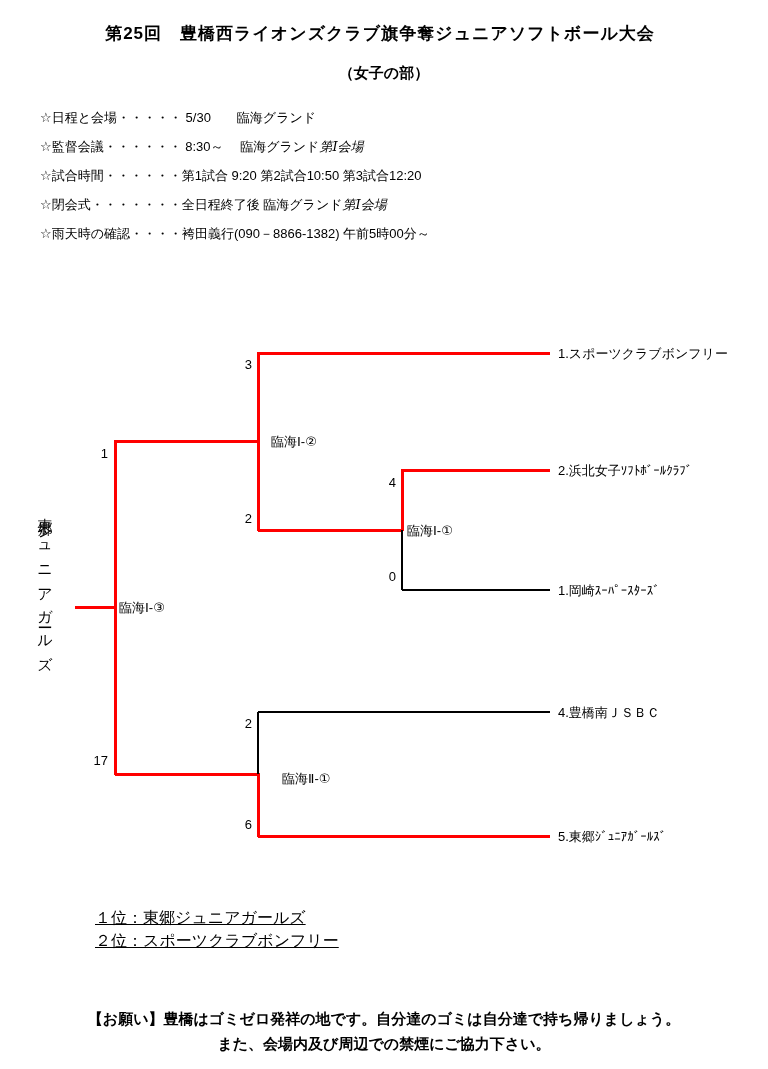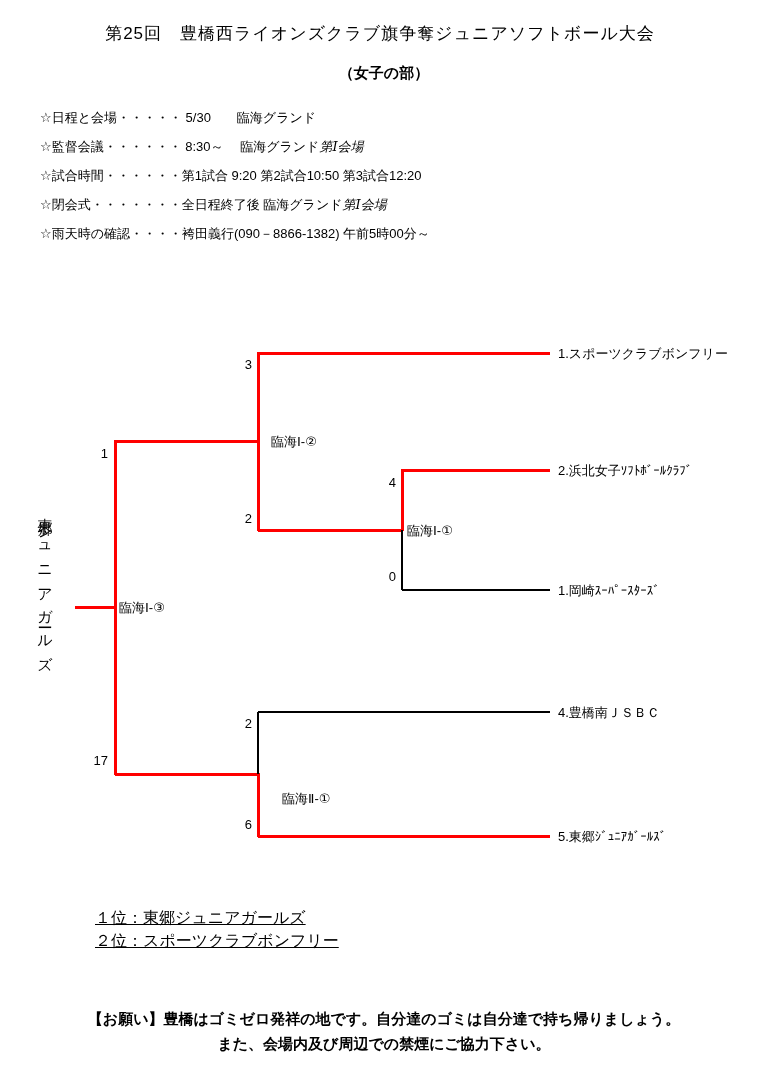--- a/index.html
+++ b/index.html
@@ -1,21 +1,21 @@
 <!DOCTYPE html>
 <html><head>
 <meta charset="utf-8">
 <style>
   html,body{margin:0;padding:0;}
   body{
     width:768px;height:1069px;background:#ffffff;position:relative;
     font-family:"Liberation Sans","DejaVu Sans",sans-serif;color:#000;overflow:hidden;
   }
   .title{position:absolute;top:22px;left:0;width:760px;text-align:center;
-         font-size:17px;font-weight:normal;letter-spacing:1px;}
+         font-size:17px;font-weight:bold;letter-spacing:1px;}
   .subtitle{position:absolute;top:64px;left:0;width:768px;text-align:center;
             font-size:15px;font-weight:bold;}
   .info{position:absolute;left:40px;top:103px;font-size:13px;line-height:29px;white-space:nowrap;}
   .info .it{font-style:italic;font-family:"Liberation Serif","DejaVu Serif",serif;}
   svg.bracket{position:absolute;left:0;top:0;}
   svg.bracket line{shape-rendering:crispEdges;}
   line.w{stroke-width:3;}
   line.b{stroke-width:1.4;}
   .team{position:absolute;font-size:13px;white-space:nowrap;}
   .lbl{position:absolute;font-size:13px;white-space:nowrap;}
@@ -61,21 +61,21 @@
 </svg>
 
 <div class="team" style="left:558px;top:345px;">1.スポーツクラブボンフリー</div>
 <div class="team" style="left:558px;top:462px;">2.浜北女子ｿﾌﾄﾎﾞｰﾙｸﾗﾌﾞ</div>
 <div class="team" style="left:558px;top:582px;">1.岡崎ｽｰﾊﾟｰｽﾀｰｽﾞ</div>
 <div class="team" style="left:558px;top:704px;">4.豊橋南ＪＳＢＣ</div>
 <div class="team" style="left:558px;top:828px;">5.東郷ｼﾞｭﾆｱｶﾞｰﾙｽﾞ</div>
 
 <div class="lbl" style="left:262px;top:433px;padding-left:9px;">臨海Ⅰ-②</div>
 <div class="lbl" style="left:407px;top:522px;">臨海Ⅰ-①</div>
-<div class="lbl" style="left:262px;top:790px;padding-left:20px;">臨海Ⅱ-①</div>
+<div class="lbl" style="left:262px;top:770px;padding-left:20px;">臨海Ⅱ-①</div>
 <div class="lbl" style="left:119px;top:599px;">臨海Ⅰ-③</div>
 
 <div class="score" style="left:230px;top:357px;width:22px;">3</div>
 <div class="score" style="left:230px;top:511px;width:22px;">2</div>
 <div class="score" style="left:374px;top:475px;width:22px;">4</div>
 <div class="score" style="left:374px;top:569px;width:22px;">0</div>
 <div class="score" style="left:230px;top:716px;width:22px;">2</div>
 <div class="score" style="left:230px;top:817px;width:22px;">6</div>
 <div class="score" style="left:80px;top:446px;width:28px;">1</div>
 <div class="score" style="left:80px;top:753px;width:28px;">17</div>

